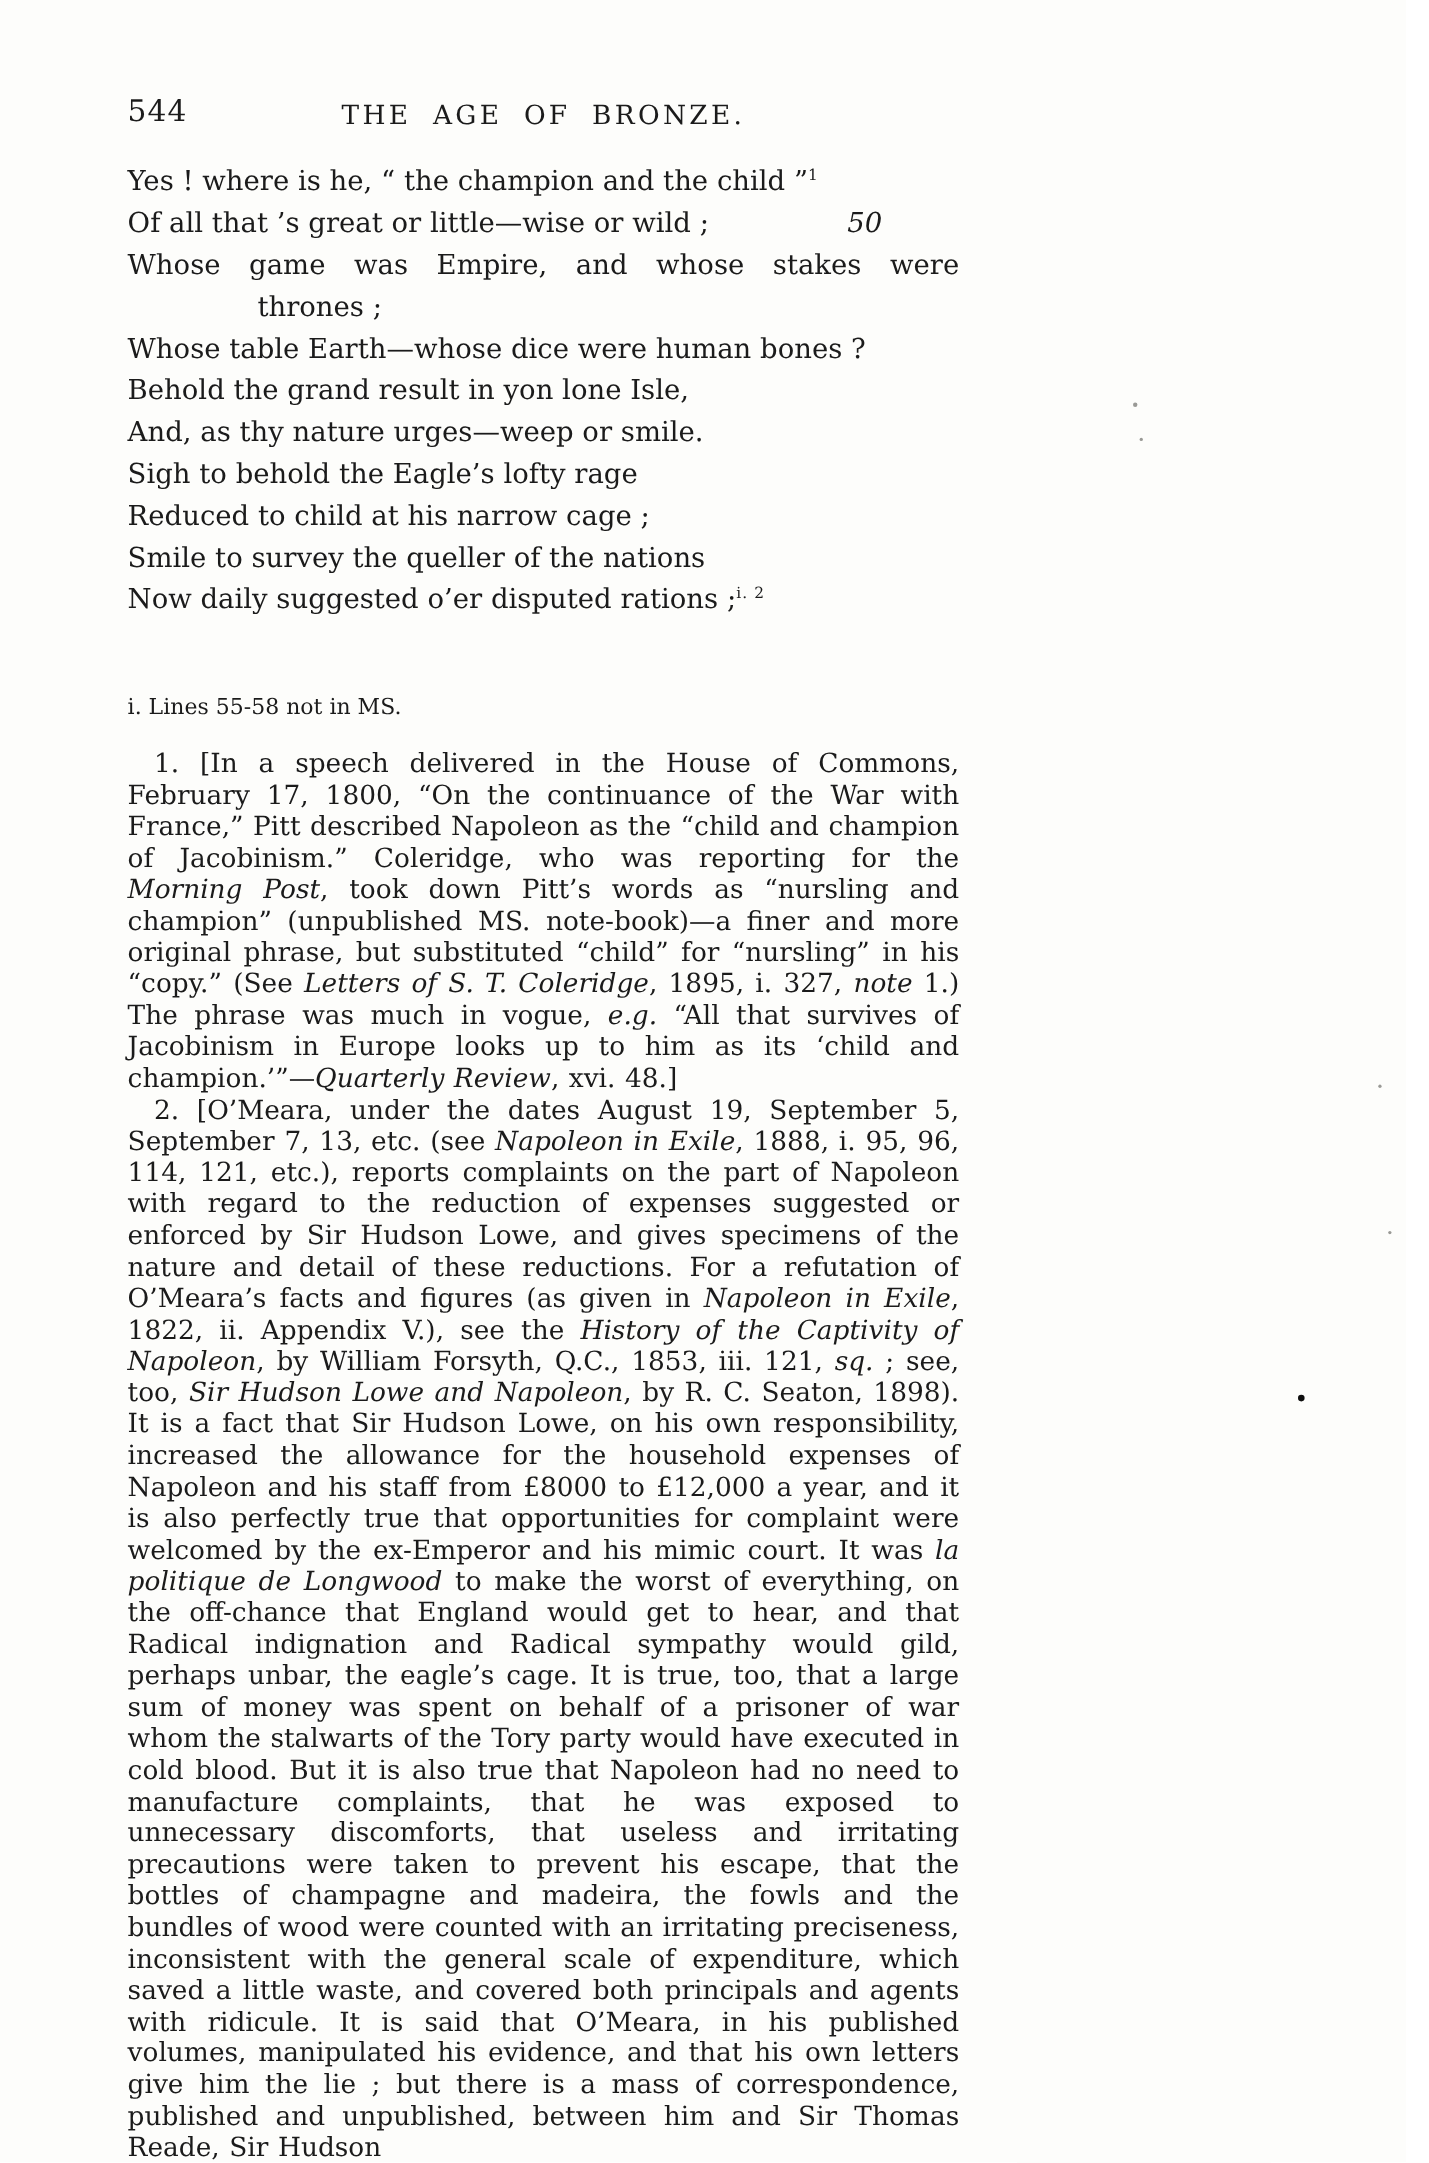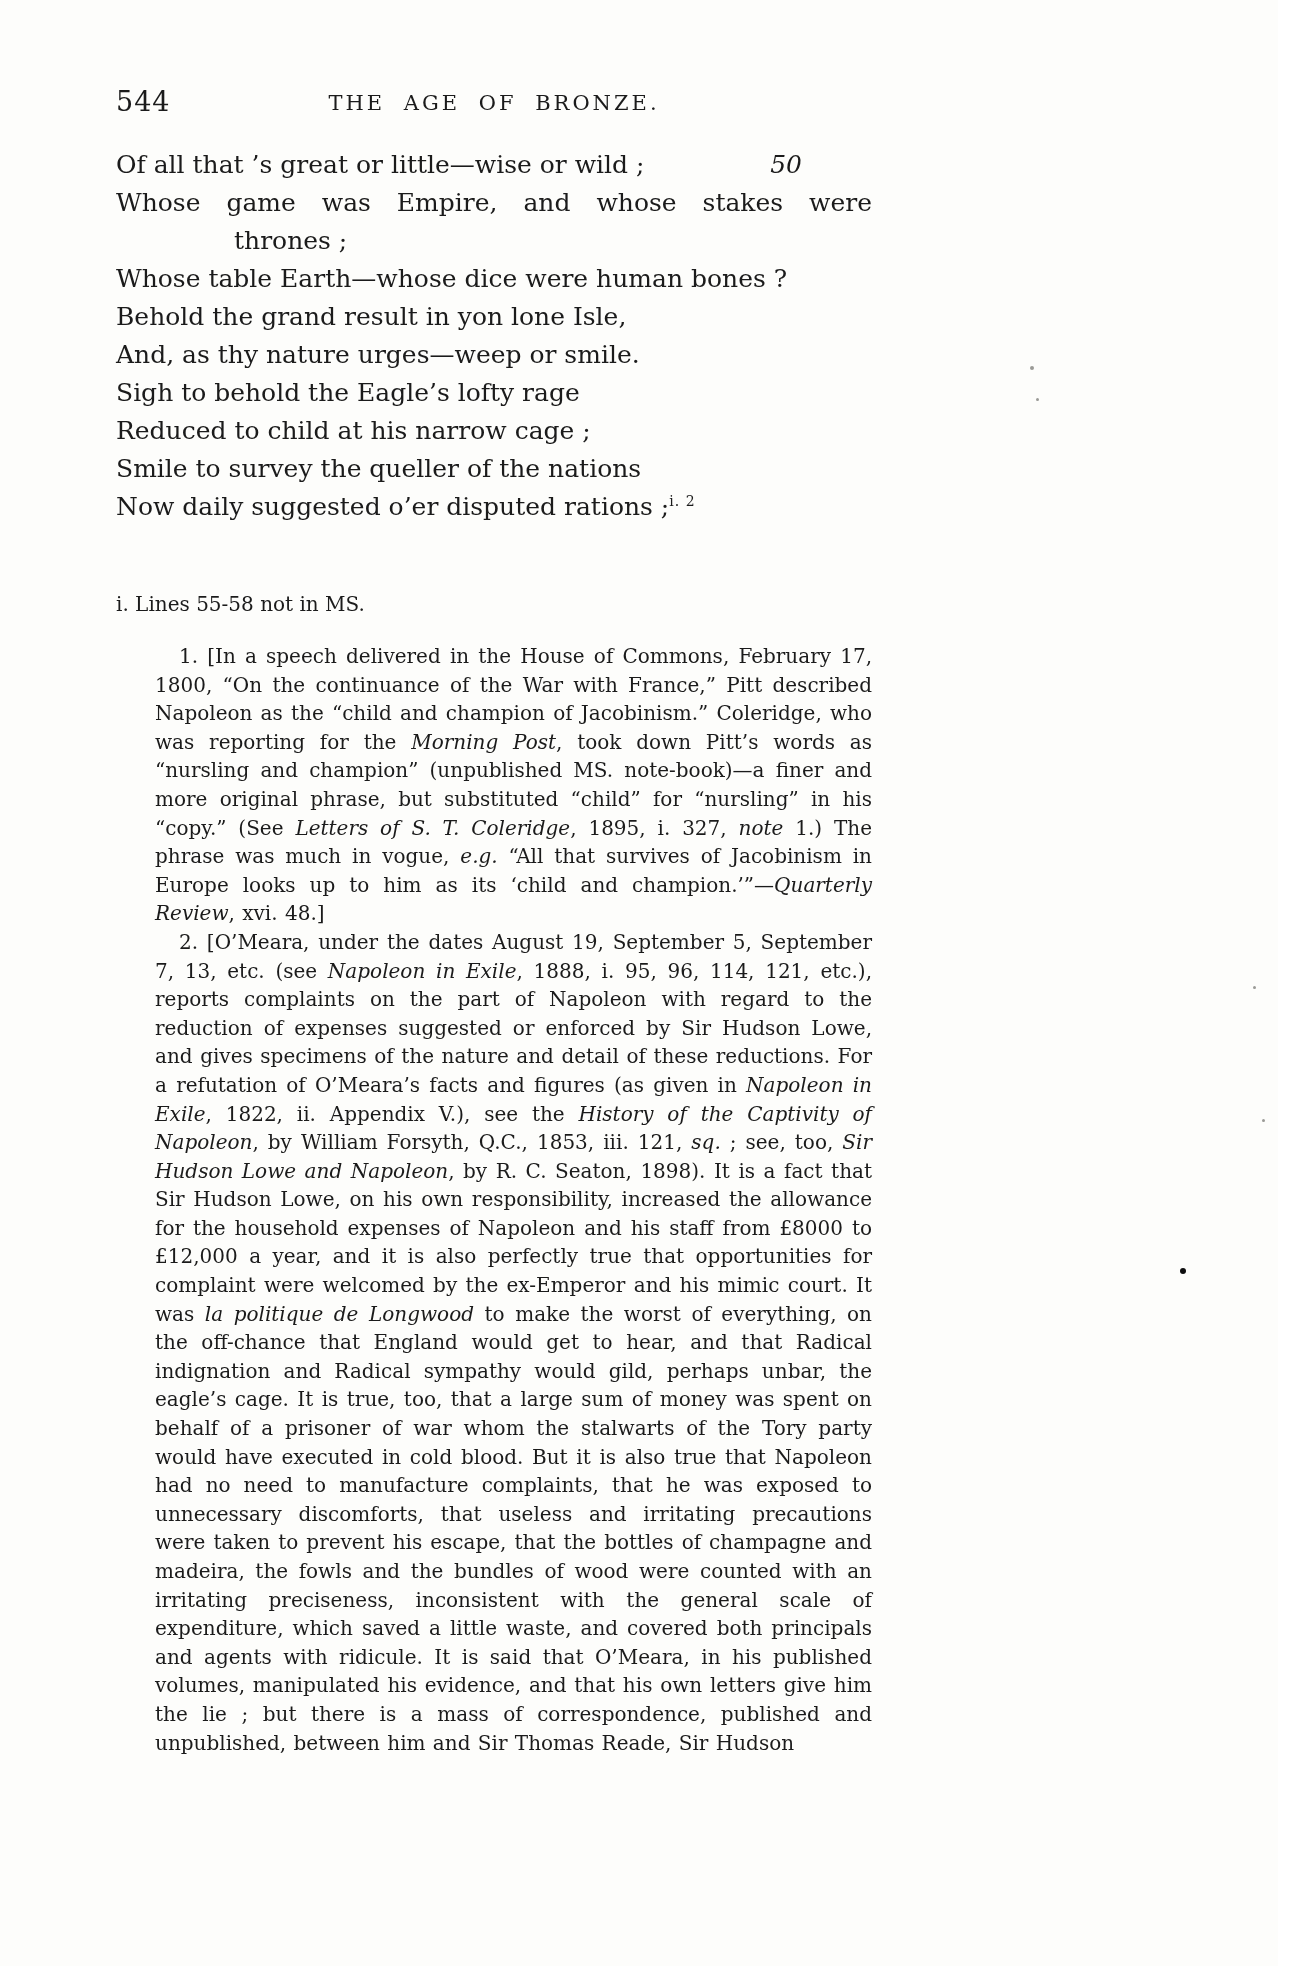--- a/index.html
+++ b/index.html
@@ -12,57 +12,58 @@
     overflow:hidden;
   }
   .text-block {
     position:absolute; left:116px; top:86px; width:756px;
   }
   
   .page-header { position:relative; height:36px; }
   .page-num { position:absolute; left:0; top:0; font-size:27px; letter-spacing:1px; }
   .running-title {
     position:absolute; left:50%; transform:translateX(-50%); top:5px;
-    font-size:21px; letter-spacing:3px; word-spacing:9px; white-space:nowrap;
+    font-size:24px; letter-spacing:3px; word-spacing:9px; white-space:nowrap;
   }
   
   .poem { margin-top:24px; font-size:25px; line-height:38px; }
   .poem-line { position:relative; }
   .poem-line.indent { padding-left:118px; }
   .poem-line.stretch { text-align:justify; text-align-last:justify; }
   .poem-line sup {
     font-size:14px; vertical-align:super; line-height:0; letter-spacing:1px;
   }
   .poem-line .line-num { position:absolute; right:70px; top:0;font-style:italic; }
   
   .variant-note { margin-top:66px; font-size:20px; }
   
   .footnotes {
-    margin-top:26px; font-size:20px; line-height:28.6px;
-    text-align:justify; word-spacing:1px;margin-left:39px;
+    margin-top:26px; font-size:24px; line-height:28.6px;
+    text-align:justify; word-spacing:1px;
   }
   .footnote { margin:0; text-indent:24px; }
   .footnote i { font-style:italic; }
   
   .smudge { position:absolute; background:#0e0e0e; border-radius:2px; }
   .smudge.faint { background:#9a9a96; }
   .smudge.blur { filter:blur(0.4px); }
 </style>
 </head>
 <body>
 
 <div class="page">
   <div class="text-block">
 
     <div class="page-header">
       <span class="page-num">544</span>
       <span class="running-title">THE AGE OF BRONZE.</span>
     </div>
 
     <div class="poem" id="poem">
+        <div class="poem-line"><span>Yes ! where is he, “ the champion and the child ”</span><sup>1</sup></div>
         <div class="poem-line"><span>Of all that ’s great or little—wise or wild ;</span><span class="line-num">50</span></div>
         <div class="poem-line stretch"><span>Whose game was Empire, and whose stakes were</span></div>
         <div class="poem-line indent"><span>thrones ;</span></div>
         <div class="poem-line"><span>Whose table Earth—whose dice were human bones ?</span></div>
         <div class="poem-line"><span>Behold the grand result in yon lone Isle,</span></div>
         <div class="poem-line"><span>And, as thy nature urges—weep or smile.</span></div>
         <div class="poem-line"><span>Sigh to behold the Eagle’s lofty rage</span></div>
         <div class="poem-line"><span>Reduced to child at his narrow cage ;</span></div>
         <div class="poem-line"><span>Smile to survey the queller of the nations</span></div>
         <div class="poem-line"><span>Now daily suggested o’er disputed rations ;</span><sup>i. 2</sup></div>

